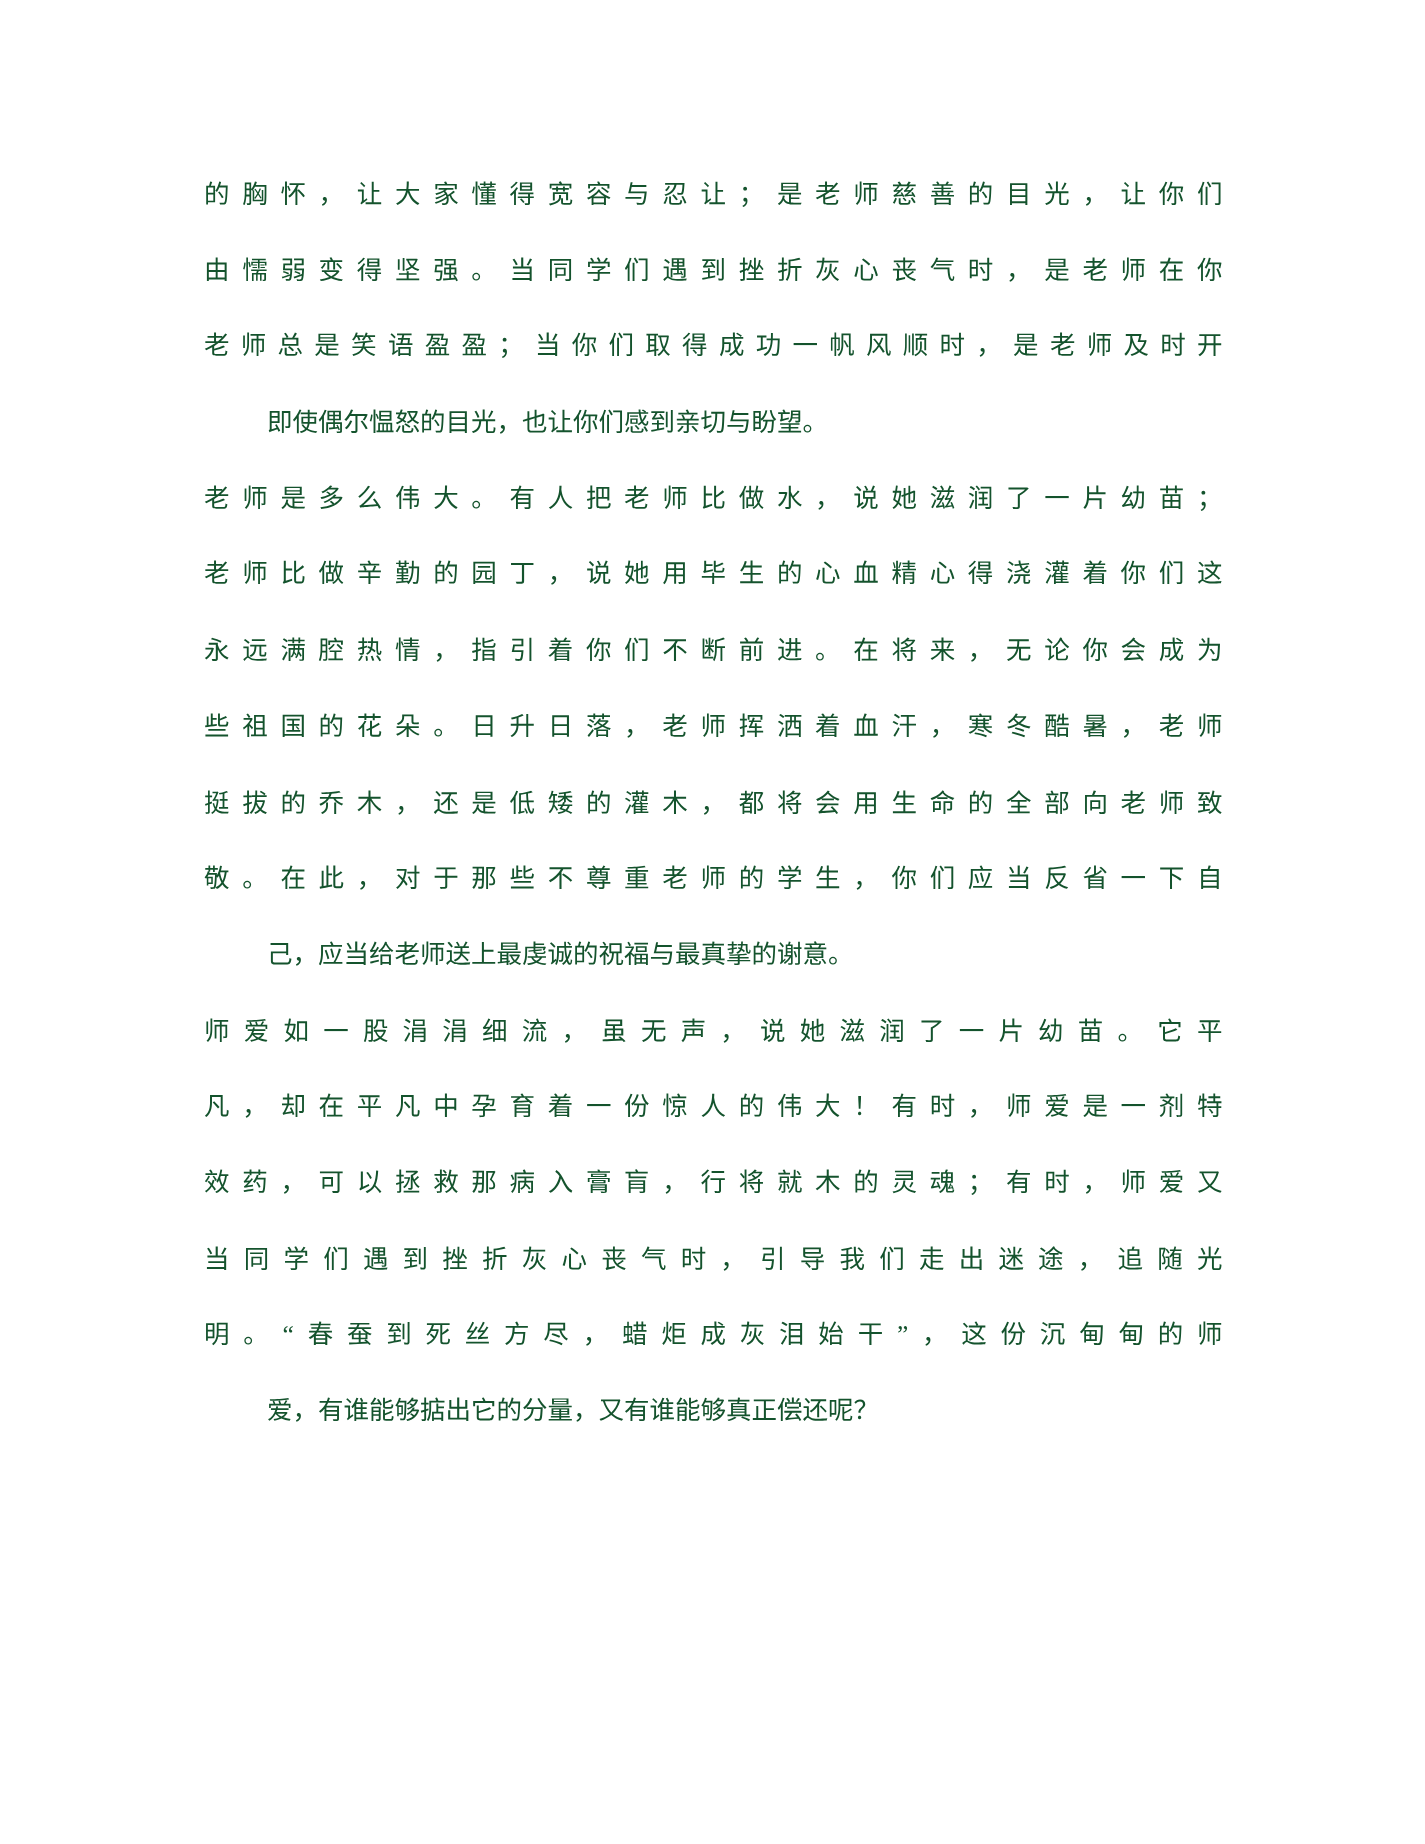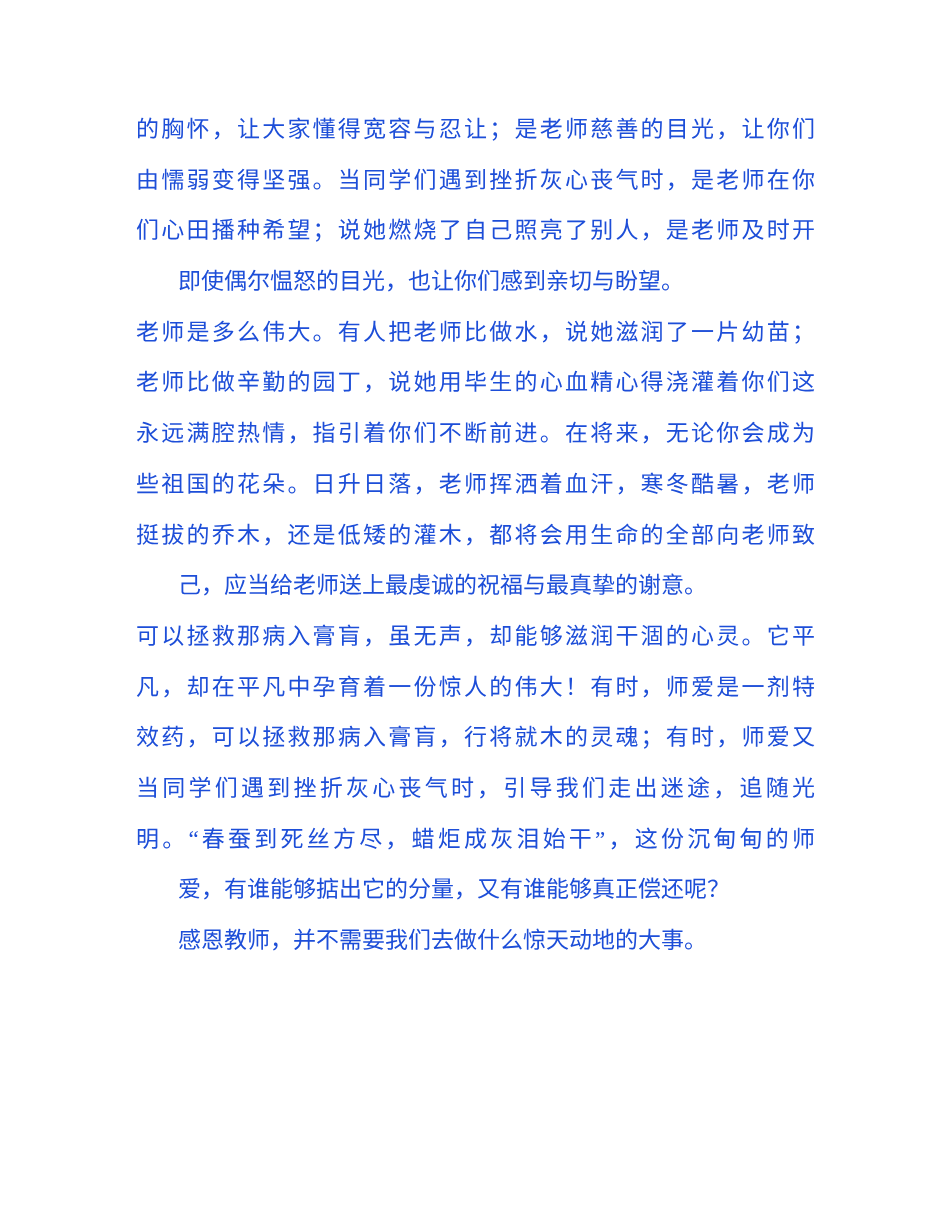--- a/index.html
+++ b/index.html
@@ -18,61 +18,59 @@
     top: 105px;
     left: 136px;
     width: 679px;
   }
   .paragraph {
     margin: 0;
     padding: 0;
   }
   .text-line {
     font-family: "Liberation Serif", "DejaVu Serif", serif;
-    font-size: 23px;
+    font-size: 17px;
     line-height: 50.7px;
-    color: #1d4ed8;
+    color: #14532d;
     text-align: justify;
     text-align-last: justify;
     text-justify: inter-character;
     overflow: hidden;
     height: 50.7px;
   }
   .text-line.para-end {
     text-align-last: left;
     margin-left: 42px;
   }
 </style>
 </head>
 <body>
 
 <div class="doc-page">
 
   <p class="paragraph">
     <span class="text-line" style="display:block">的胸怀，让大家懂得宽容与忍让；是老师慈善的目光，让你们</span>
     <span class="text-line" style="display:block">由懦弱变得坚强。当同学们遇到挫折灰心丧气时，是老师在你</span>
-    <span class="text-line" style="display:block">们心田播种希望；说她燃烧了自己照亮了别人，是老师及时开</span>
+    <span class="text-line" style="display:block">老师总是笑语盈盈；当你们取得成功一帆风顺时，是老师及时开</span>
     <span class="text-line para-end" style="display:block">即使偶尔愠怒的目光，也让你们感到亲切与盼望。</span>
   </p>
 
   <p class="paragraph">
     <span class="text-line" style="display:block">老师是多么伟大。有人把老师比做水，说她滋润了一片幼苗；</span>
     <span class="text-line" style="display:block">老师比做辛勤的园丁，说她用毕生的心血精心得浇灌着你们这</span>
     <span class="text-line" style="display:block">永远满腔热情，指引着你们不断前进。在将来，无论你会成为</span>
     <span class="text-line" style="display:block">些祖国的花朵。日升日落，老师挥洒着血汗，寒冬酷暑，老师</span>
     <span class="text-line" style="display:block">挺拔的乔木，还是低矮的灌木，都将会用生命的全部向老师致</span>
+    <span class="text-line" style="display:block">敬。在此，对于那些不尊重老师的学生，你们应当反省一下自</span>
     <span class="text-line para-end" style="display:block">己，应当给老师送上最虔诚的祝福与最真挚的谢意。</span>
   </p>
 
   <p class="paragraph">
-    <span class="text-line" style="display:block">可以拯救那病入膏肓，虽无声，却能够滋润干涸的心灵。它平</span>
+    <span class="text-line" style="display:block">师爱如一股涓涓细流，虽无声，说她滋润了一片幼苗。它平</span>
     <span class="text-line" style="display:block">凡，却在平凡中孕育着一份惊人的伟大！有时，师爱是一剂特</span>
     <span class="text-line" style="display:block">效药，可以拯救那病入膏肓，行将就木的灵魂；有时，师爱又</span>
     <span class="text-line" style="display:block">当同学们遇到挫折灰心丧气时，引导我们走出迷途，追随光</span>
     <span class="text-line" style="display:block">明。“春蚕到死丝方尽，蜡炬成灰泪始干”，这份沉甸甸的师</span>
     <span class="text-line para-end" style="display:block">爱，有谁能够掂出它的分量，又有谁能够真正偿还呢？</span>
   </p>
 
-  <p class="paragraph">
-    <span class="text-line para-end" style="display:block">感恩教师，并不需要我们去做什么惊天动地的大事。</span>
-  </p>
 
 </div>
 
 </body></html>

